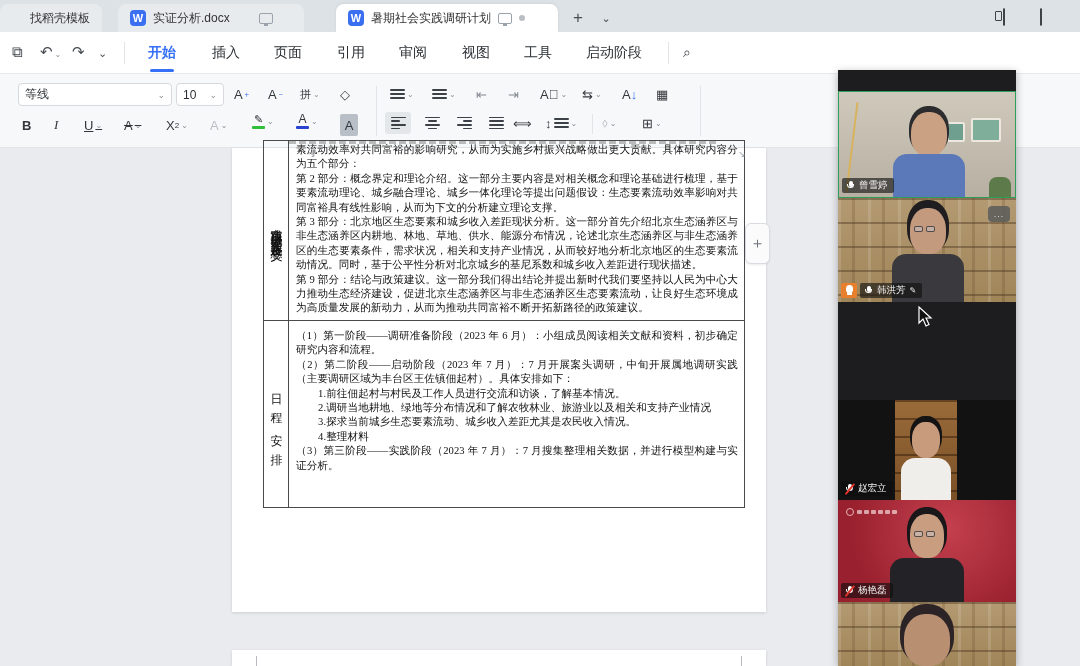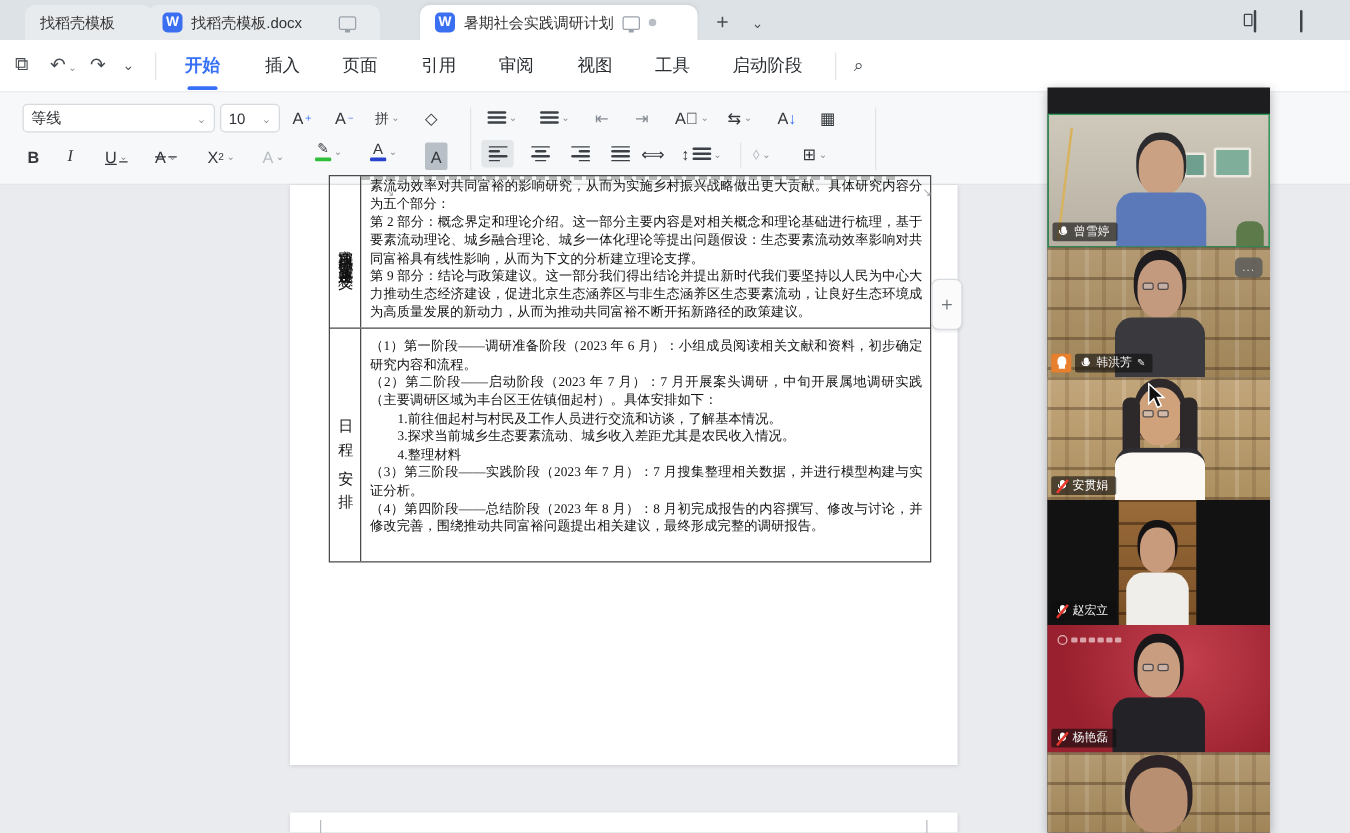--- a/index.html
+++ b/index.html
@@ -101,26 +101,26 @@
   .emblem .dashes { display:flex; gap:2px; }
   .emblem .dashes i { width:5px; height:4px; background:rgba(250,235,235,.8); border-radius:1px; }
 
   
   #cursor { position:absolute; left:918px; top:306px; z-index:60; }
 </style>
 </head>
 <body>
 
 <div id="tabbar">
-  <div class="tab" style="left:20px; width:102px;">
+  <div class="tab" style="left:0; width:102px;justify-content:flex-end;">
     <span>找稻壳模板</span>
   </div>
   <div class="tab" style="left:118px; width:186px;">
     <span class="wicon">W</span>
-    <span>找稻壳模板.docx</span>
+    <span>实证分析.docx</span>
     <span class="moni" style="margin-left:22px;"></span>
   </div>
   <div class="tab active" style="left:336px; width:222px;">
     <span class="wicon">W</span>
     <span>暑期社会实践调研计划</span>
     <span class="moni"></span>
     <span class="dot"></span>
   </div>
   <div class="plus-tab" style="left:566px;">+</div>
   <div class="plus-tab" style="left:594px;">
@@ -299,34 +299,35 @@
     <div style="position:absolute; left:31px; top:-8px; width:482px; height:4px; overflow:hidden;">
         <div class="clipline" style="margin:0 26px;"></div>
       </div>
     <div id="dtable">
 
       <div class="trow">
         <div class="tlabel" style="letter-spacing:1.5px;">实践项目概述（实践主题及意义）</div>
         <div class="tbody1">
           <p>素流动效率对共同富裕的影响研究，从而为实施乡村振兴战略做出更大贡献。具体研究内容分为五个部分：</p>
           <p>第 2 部分：概念界定和理论介绍。这一部分主要内容是对相关概念和理论基础进行梳理，基于要素流动理论、城乡融合理论、城乡一体化理论等提出问题假设：生态要素流动效率影响对共同富裕具有线性影响，从而为下文的分析建立理论支撑。</p>
+          <p>第 3 部分：北京地区生态要素和城乡收入差距现状分析。这一部分首先介绍北京生态涵养区与非生态涵养区内耕地、林地、草地、供水、能源分布情况，论述北京生态涵养区与非生态涵养区的生态要素条件，需求状况，相关和支持产业情况，从而较好地分析北京地区的生态要素流动情况。同时，基于公平性分析对北京城乡的基尼系数和城乡收入差距进行现状描述。</p>
           <p>第 9 部分：结论与政策建议。这一部分我们得出结论并提出新时代我们要坚持以人民为中心大力推动生态经济建设，促进北京生态涵养区与非生态涵养区生态要素流动，让良好生态环境成为高质量发展的新动力，从而为推动共同富裕不断开拓新路径的政策建议。</p>
         </div>
       </div>
 
       <div class="trow" style="min-height:186px;">
         <div class="tlabel" style="letter-spacing:20px; padding-top:20px;">日程安排</div>
         <div class="tbody1" style="padding-top:8px;">
           <p>（1）第一阶段——调研准备阶段（2023 年 6 月）：小组成员阅读相关文献和资料，初步确定研究内容和流程。</p>
           <p>（2）第二阶段——启动阶段（2023 年 7 月）：7 月开展案头调研，中旬开展属地调研实践（主要调研区域为丰台区王佐镇佃起村）。具体安排如下：</p>
           <p class="ind">1.前往佃起村与村民及工作人员进行交流和访谈，了解基本情况。</p>
+          <p class="ind">2.调研当地耕地、绿地等分布情况和了解农牧林业、旅游业以及相关和支持产业情况</p>
           <p class="ind">3.探求当前城乡生态要素流动、城乡收入差距尤其是农民收入情况。</p>
           <p class="ind">4.整理材料</p>
           <p>（3）第三阶段——实践阶段（2023 年 7 月）：7 月搜集整理相关数据，并进行模型构建与实证分析。</p>
-          <p>（4）第四阶段——总结阶段（2023 年 8 月）：8 月初完成报告的内容撰写、修改与讨论，并修改完善，围绕推动共同富裕问题提出相关建议，最终形成完整的调研报告。</p>
         </div>
       </div>
     </div>
   </div>
   <div class="handlemark" style="left:308px; top:1px;">↘</div>
   <div class="handlemark" style="left:738px; top:1px;">↘</div>
   <div id="page2">
     <div class="cornermark" style="left:24px; top:6px;"></div>
     <div class="cornermark r" style="right:24px; top:6px;"></div>
   </div>
@@ -368,39 +369,20 @@
     <div class="namechip" style="left:22px;">
       <span class="micw">
           <span class="micb"></span>
           <span class="micc"></span>
         </span>
       <span class="nm">韩洪芳</span>
       <span class="pen">✎</span>
     </div>
   </div>
 
-  <div class="tile shelfbg" style="top:232px; height:98px; filter:brightness(1.08);">
-    <div class="person" style="left:46px; top:8px; width:88px; height:90px;">
-      <span class="head" style="left:26px; top:0px; width:36px; height:46px; background:#c09672; box-shadow:0 -4px 0 3px #2a2628;"></span>
-      <span class="abs" style="left:14px; top:8px; width:14px; height:62px; background:#2a2628; border-radius:6px;"></span>
-      <span class="abs" style="left:60px; top:8px; width:14px; height:62px; background:#2a2628; border-radius:6px;"></span>
-      <span class="glasses" style="left:30px; top:18px;">
-          <i></i>
-          <i></i>
-        </span>
-      <span class="bodyshape" style="left:8px; top:48px; width:72px; height:42px; background:#e9e7e2; border-top:4px solid #2b2b2e;"></span>
-    </div>
-    <div class="namechip">
-      <span class="micw muted">
-          <span class="micb"></span>
-          <span class="micc"></span>
-        </span>
-      <span class="nm">安贯娟</span>
-    </div>
-  </div>
 
   <div class="tile" style="top:330px; height:100px; background:#121212;">
     <div class="abs" style="left:57px; top:0; width:62px; height:100px; background:
         repeating-linear-gradient(180deg, rgba(40,20,5,.45) 0 2px, rgba(0,0,0,0) 2px 18px),
         linear-gradient(180deg,#9a6b3a,#7a5026);">
       <span class="head" style="left:17px; top:22px; width:28px; height:36px; background:#c79b7c; box-shadow:0 -4px 0 2px #151314; position:absolute; border-radius:45%;"></span>
       <span class="bodyshape" style="left:6px; top:58px; width:50px; height:42px; background:#efeeea; position:absolute;"></span>
     </div>
     <div class="namechip">
       <span class="micw muted">

